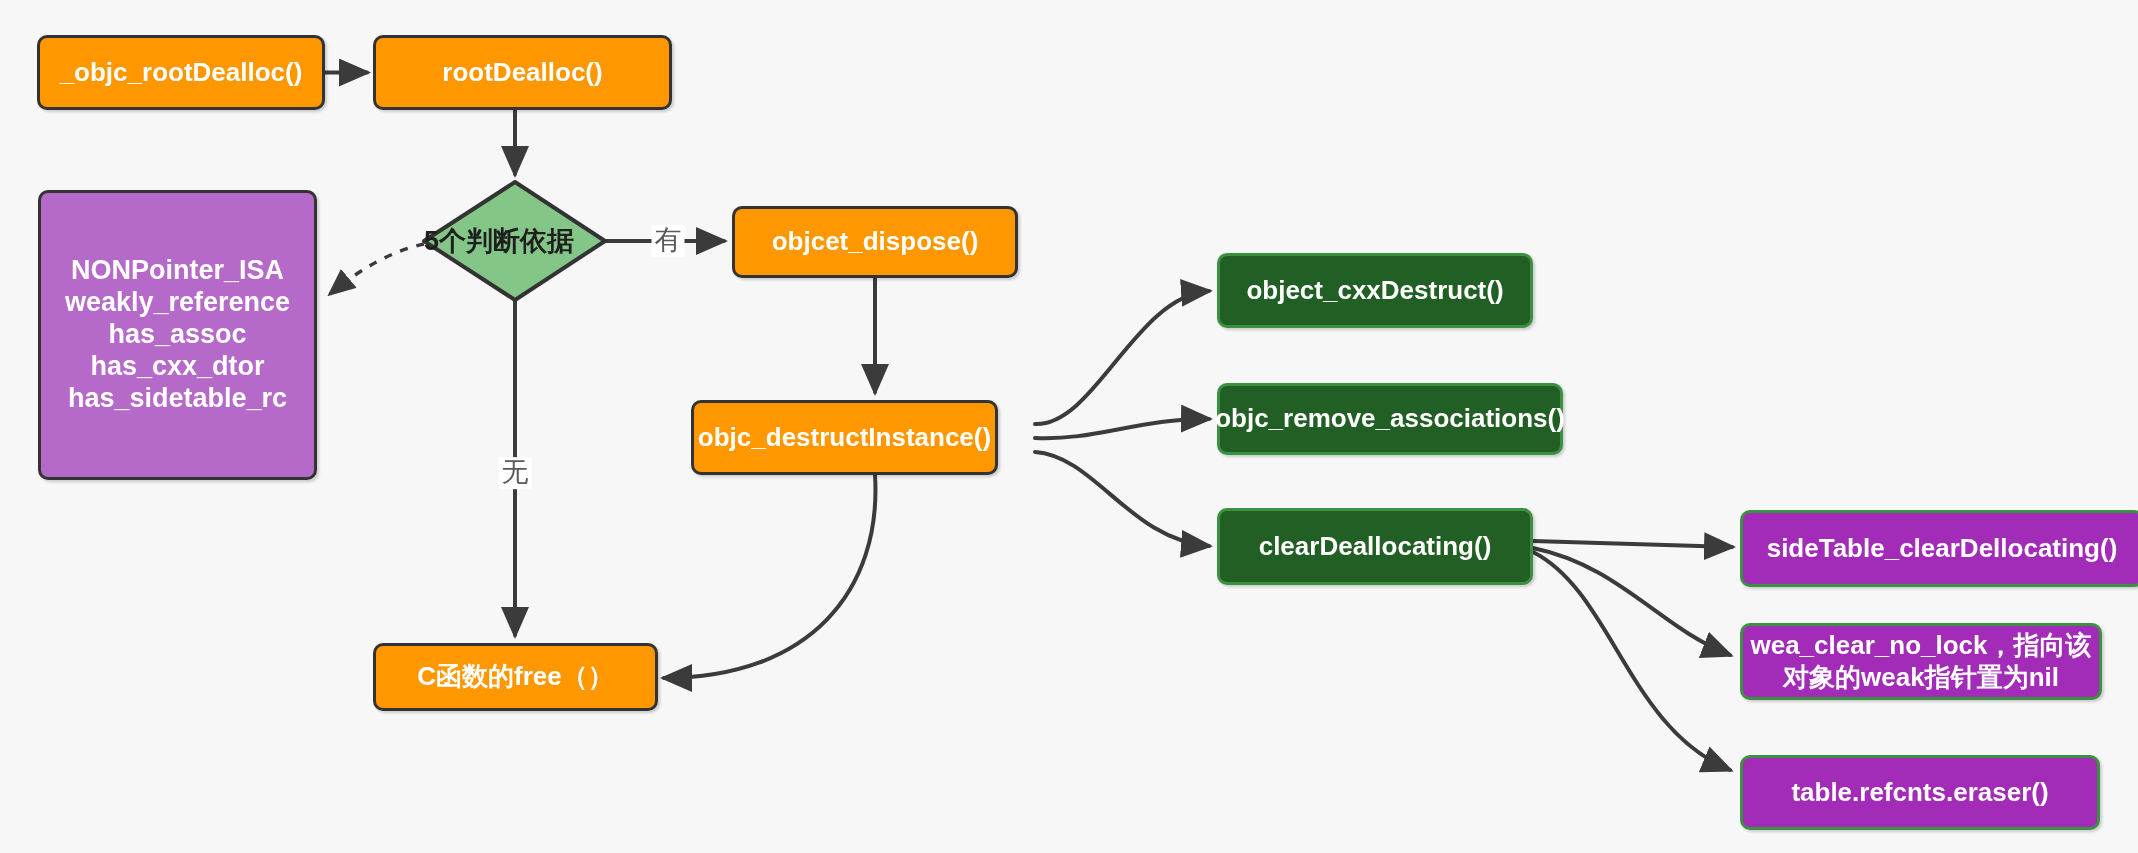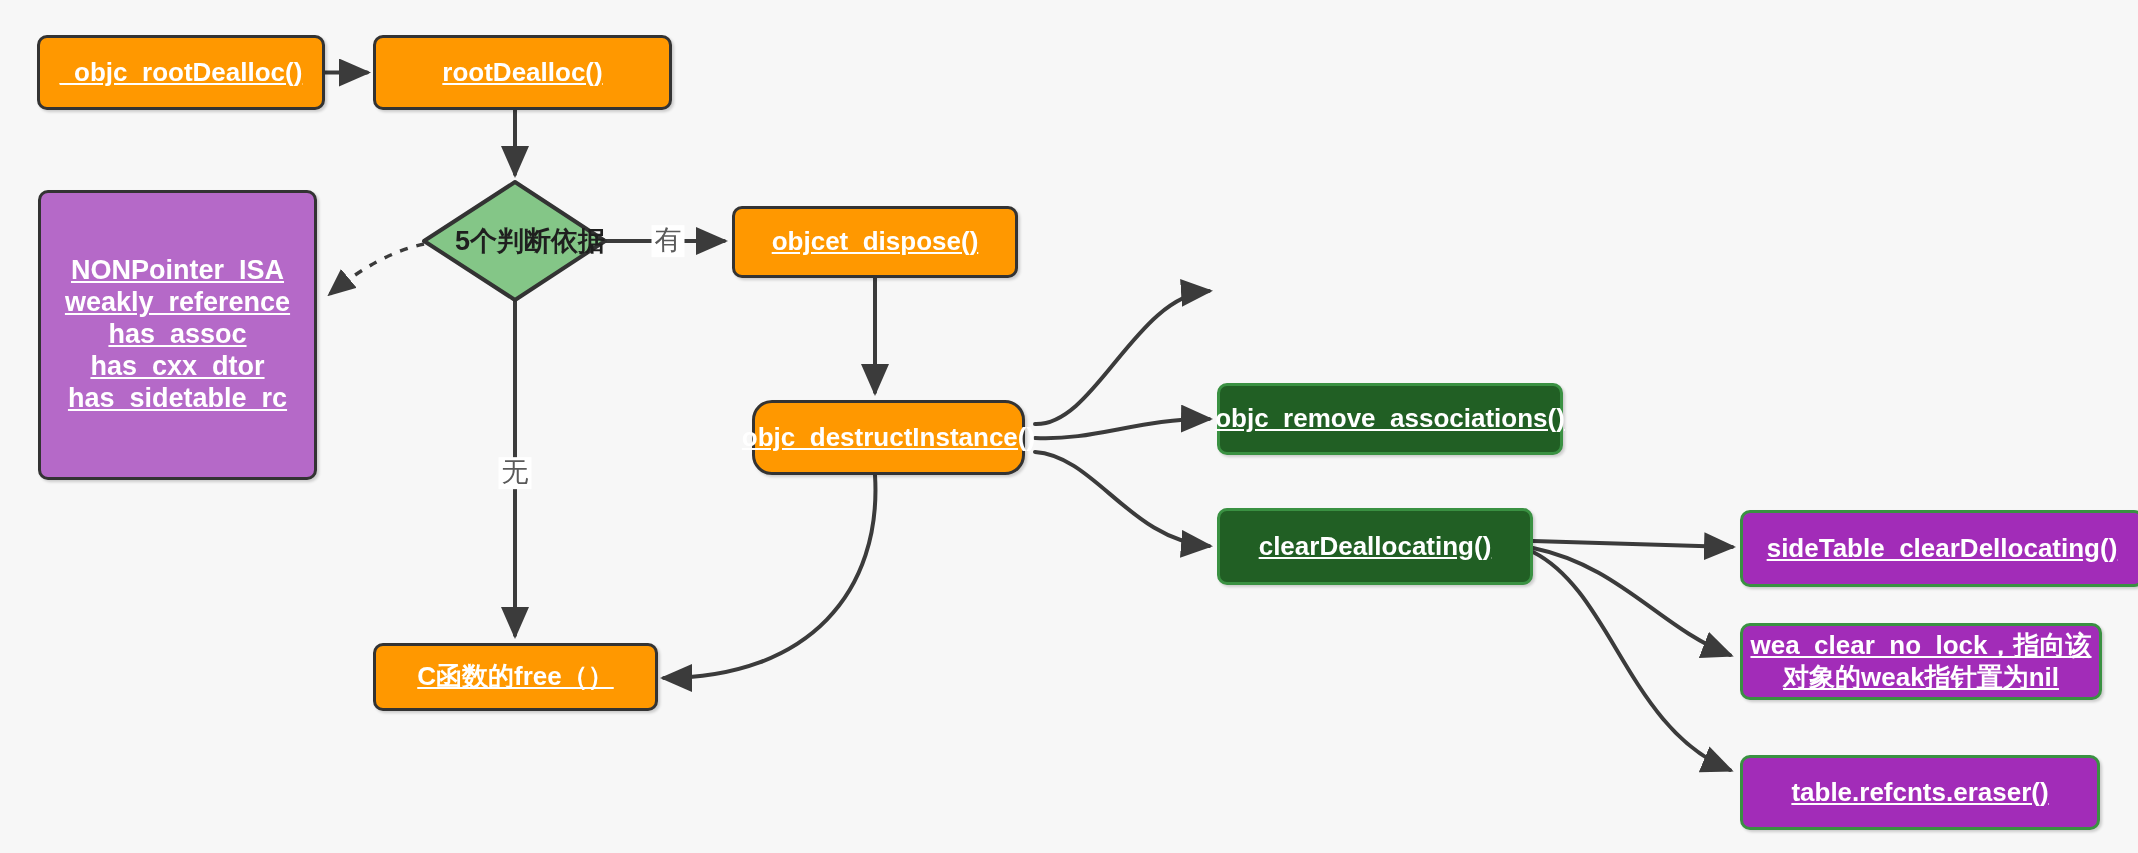--- a/index.html
+++ b/index.html
@@ -10,41 +10,40 @@
   }
   html,body{margin:0;padding:0;}
   body{font-family:"Liberation Sans","DejaVu Sans",sans-serif;background:var(--bg);}
   #canvas{position:relative;width:2138px;height:853px;background:var(--bg);overflow:hidden;}
   #edges{position:absolute;left:0;top:0;width:2138px;height:853px;}
   .node{
     position:absolute;box-sizing:border-box;border:3px solid var(--dark-border);
     border-radius:10px;display:flex;flex-direction:column;align-items:center;justify-content:center;
     text-align:center;font-size:26px;font-weight:600;line-height:1.2;color:var(--text-light);
     box-shadow:2px 2px 3px rgba(0,0,0,0.18);
-    text-decoration:underline;
   }
   .orange{background:var(--orange-fill);}
   .purple-left{background:var(--purple-left-fill);font-size:27px;line-height:1.18;}
   .green{background:var(--green-fill);border-color:var(--green-border);}
   .purple-right{background:var(--purple-right-fill);border-color:var(--green-border);}
   .diamond-label{
     position:absolute;left:424px;top:182px;width:181px;height:118px;
-    display:flex;align-items:center;justify-content:flex-end;text-align:center;
+    display:flex;align-items:center;justify-content:flex-start;text-align:center;
     font-size:27px;font-weight:700;color:var(--text-dark);pointer-events:none;
   }
   .edge-label{
     position:absolute;transform:translate(-50%,-50%);background:#FFFFFF;
     color:var(--label);font-size:27px;font-weight:400;padding:1px 3px;line-height:1.1;
   }
   
   #n-objc-root-dealloc{left:37px;top:35px;width:288px;height:75px;}
   #n-root-dealloc{left:373px;top:35px;width:299px;height:75px;}
   #n-isa-fields{left:38px;top:190px;width:279px;height:290px;}
   #n-object-dispose{left:732px;top:206px;width:286px;height:72px;}
-  #n-destruct-instance{left:752px;top:400px;width:273px;height:75px;border-radius:20px;}
+  #n-destruct-instance{left:691px;top:400px;width:307px;height:75px;}
   #n-cxx-destruct{left:1217px;top:253px;width:316px;height:75px;}
   #n-remove-associations{left:1217px;top:383px;width:346px;height:72px;}
   #n-clear-deallocating{left:1217px;top:508px;width:316px;height:77px;}
   #n-sidetable-clear{left:1740px;top:510px;width:404px;height:77px;}
   #n-weak-clear{left:1740px;top:623px;width:362px;height:77px;}
   #n-refcnts-eraser{left:1740px;top:742px;width:360px;height:75px;margin-top:13px;}
   #n-c-free{left:373px;top:643px;width:285px;height:68px;}
 </style>
 </head>
 <body>
@@ -99,20 +98,23 @@
   </div>
 
   <div class="node orange" id="n-object-dispose">
     <span>objcet_dispose()</span>
   </div>
 
   <div class="node orange" id="n-destruct-instance">
     <span>objc_destructInstance()</span>
   </div>
 
+  <div class="node green" id="n-cxx-destruct">
+    <span>object_cxxDestruct()</span>
+  </div>
 
   <div class="node green" id="n-remove-associations">
     <span>objc_remove_associations()</span>
   </div>
 
   <div class="node green" id="n-clear-deallocating">
     <span>clearDeallocating()</span>
   </div>
 
   <div class="node purple-right" id="n-sidetable-clear">

